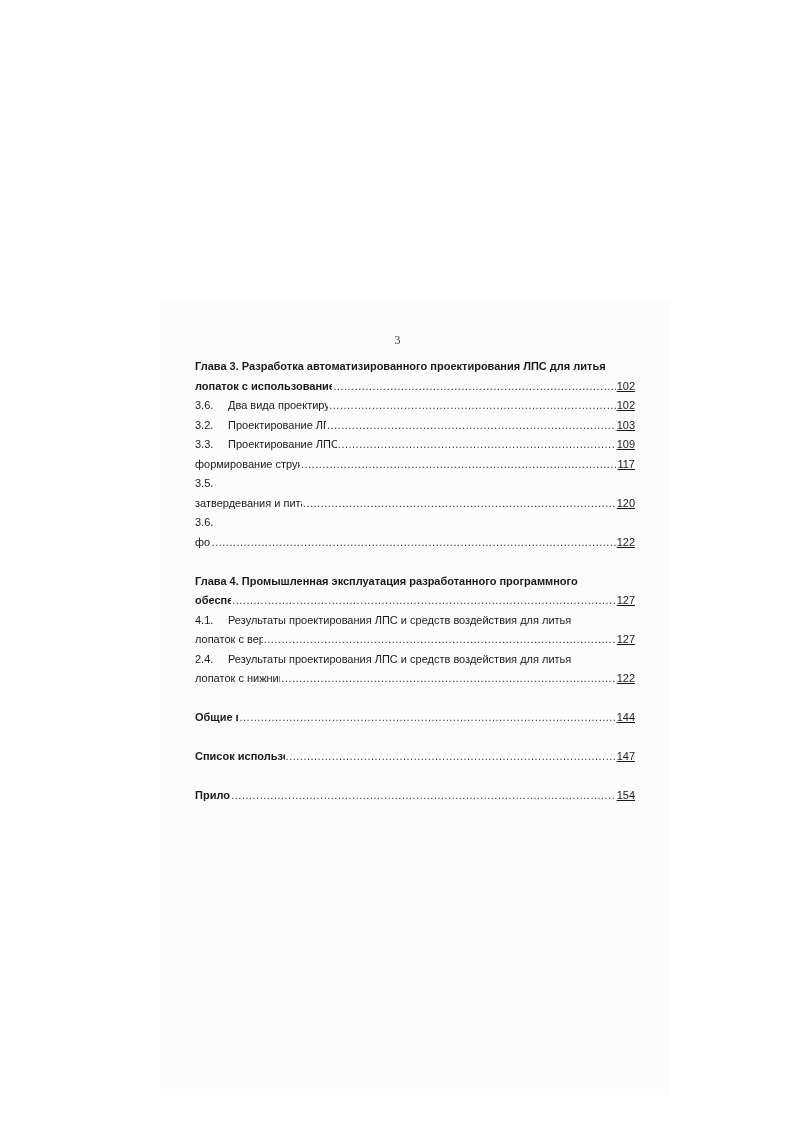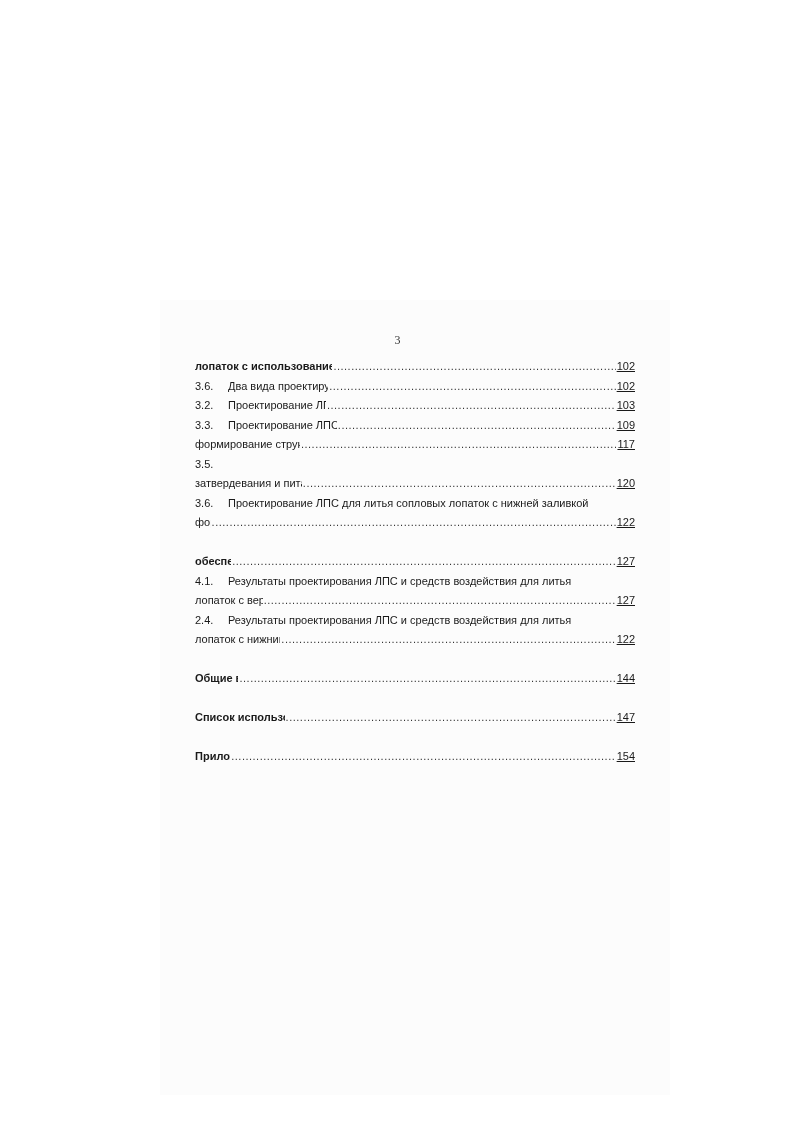--- a/index.html
+++ b/index.html
@@ -79,20 +79,23 @@
 </head>
 <body>
 
 <div class="scan-area"></div>
 
 <div class="page-number">3</div>
 
 <div class="toc">
 
   <div class="line bold">
+    <span class="text">Глава 3. Разработка автоматизированного проектирования ЛПС для литья</span>
+  </div>
+  <div class="line bold">
     <span class="text">лопаток с использованием технологических средств воздействия</span>
     <span class="leader"></span>
     <span class="page">102</span>
   </div>
 
   <div class="line">
     <span class="num">3.6.</span>
     <span class="text">Два вида проектирующих компьютерных программ</span>
     <span class="leader"></span>
     <span class="page">102</span>
@@ -122,30 +125,32 @@
     <span class="num">3.5.</span>
   </div>
   <div class="line">
     <span class="text">затвердевания и питания по высоте пера лопатки</span>
     <span class="leader"></span>
     <span class="page">120</span>
   </div>
 
   <div class="line">
     <span class="num">3.6.</span>
-    <span class="text">Проектирование ЛПС для литья сопловых лопаток с нижней заливкой</span>
   </div>
   <div class="line">
     <span class="text">форм</span>
     <span class="leader"></span>
     <span class="page">122</span>
   </div>
 
   <div class="gap"></div>
 
+  <div class="line bold">
+    <span class="text">Глава 4. Промышленная эксплуатация разработанного программного</span>
+  </div>
   <div class="line bold">
     <span class="text">обеспечения</span>
     <span class="leader"></span>
     <span class="page">127</span>
   </div>
 
   <div class="line">
     <span class="num">4.1.</span>
     <span class="text">Результаты проектирования ЛПС и средств воздействия для литья</span>
   </div>

